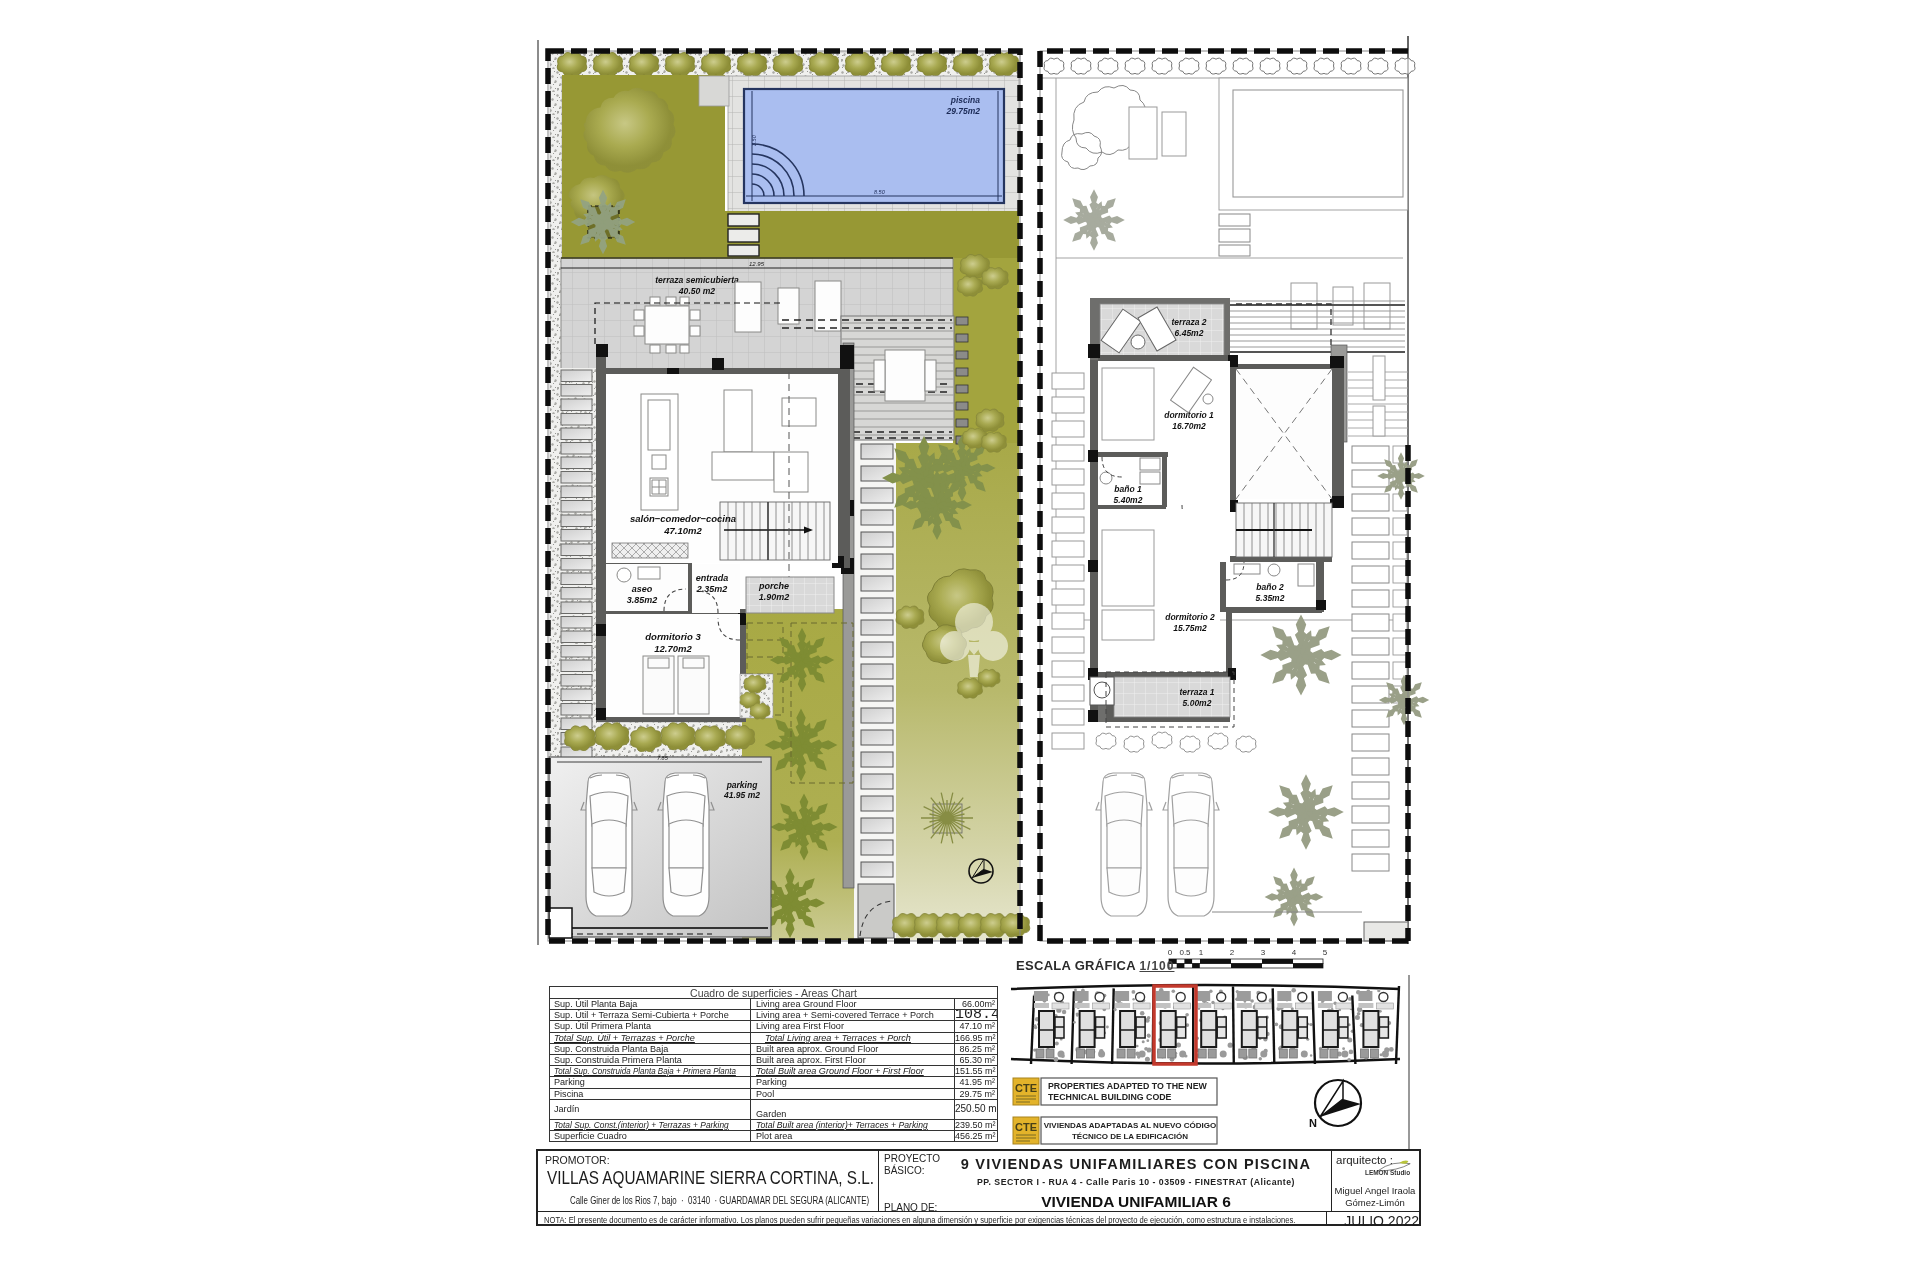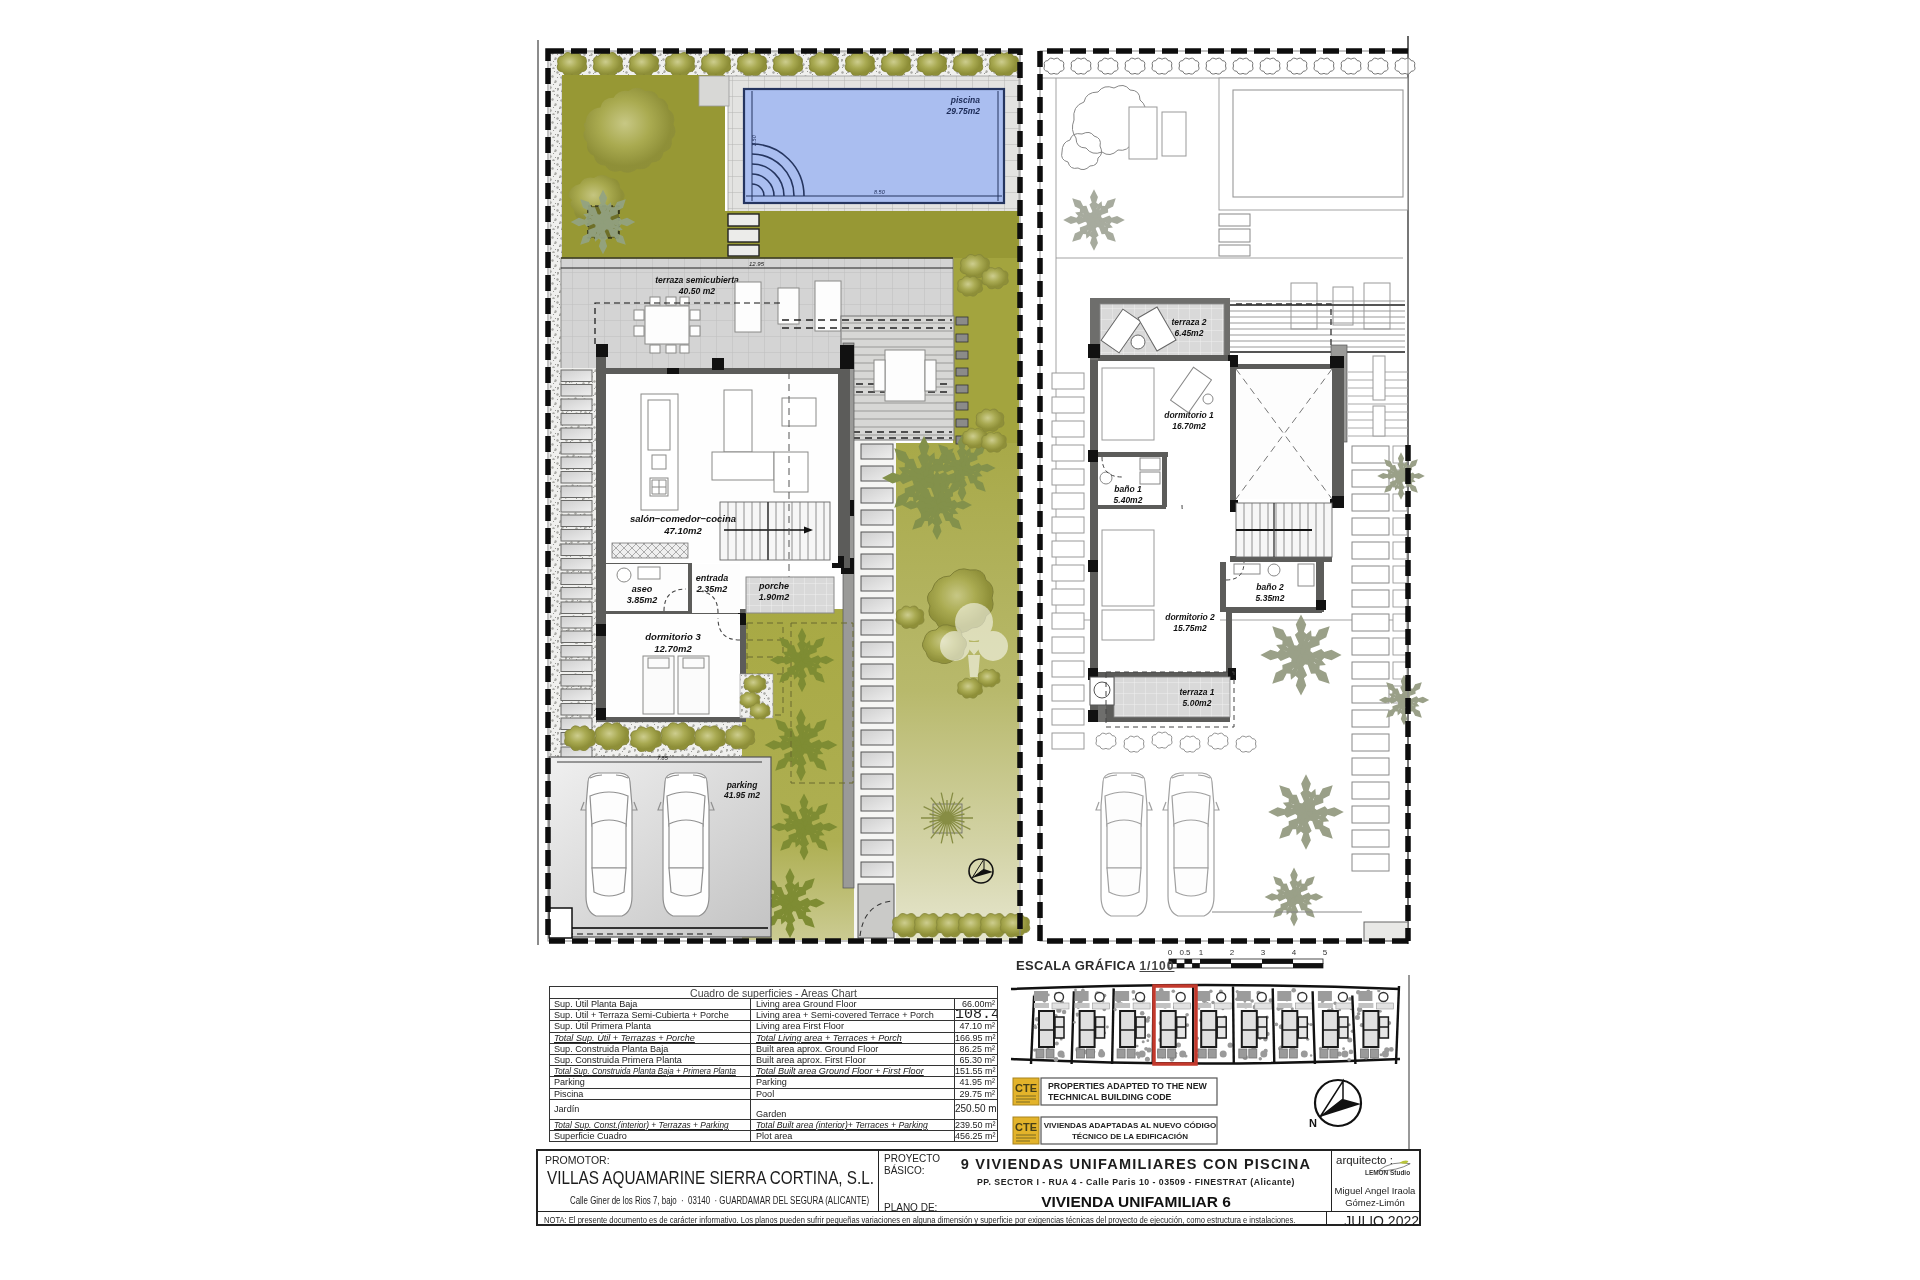--- a/index.html
+++ b/index.html
@@ -1187,21 +1187,21 @@
           </tr>
 
   <tr style="height:11.2px;">
             <td style="border:1px solid #333;padding:0 0 0 4px;white-space:nowrap;overflow:hidden;">Sup. Útil Primera Planta</td>
             <td style="border:1px solid #333;padding:0 0 0 5px;white-space:nowrap;overflow:hidden;">Living area First Floor</td>
             <td style="border:1px solid #333;padding:0 2px 0 0;text-align:right;white-space:nowrap;overflow:hidden;font-size:9px;">47.10 m²</td>
           </tr>
 
   <tr style="height:11.2px;">
             <td style="border:1px solid #333;padding:0 0 0 4px;white-space:nowrap;overflow:hidden;font-style:italic;"><u>Total Sup. Útil + Terrazas + Porche</u></td>
-            <td style="border:1px solid #333;padding:0 0 0 5px;white-space:nowrap;overflow:hidden;font-style:italic;"><u>Total Living area + Terraces + Porch</u></td>
+            <td style="border:1px solid #333;padding:0 0 0 14px;white-space:nowrap;overflow:hidden;font-style:italic;"><u>Total Living area + Terraces + Porch</u></td>
             <td style="border:1px solid #333;padding:0 2px 0 0;text-align:right;white-space:nowrap;overflow:hidden;font-size:9px;">166.95 m²</td>
           </tr>
 
   <tr style="height:11.2px;">
             <td style="border:1px solid #333;padding:0 0 0 4px;white-space:nowrap;overflow:hidden;">Sup. Construida Planta Baja</td>
             <td style="border:1px solid #333;padding:0 0 0 5px;white-space:nowrap;overflow:hidden;">Built area aprox. Ground Floor</td>
             <td style="border:1px solid #333;padding:0 2px 0 0;text-align:right;white-space:nowrap;overflow:hidden;font-size:9px;">86.25 m²</td>
           </tr>
 
   <tr style="height:11.2px;">

